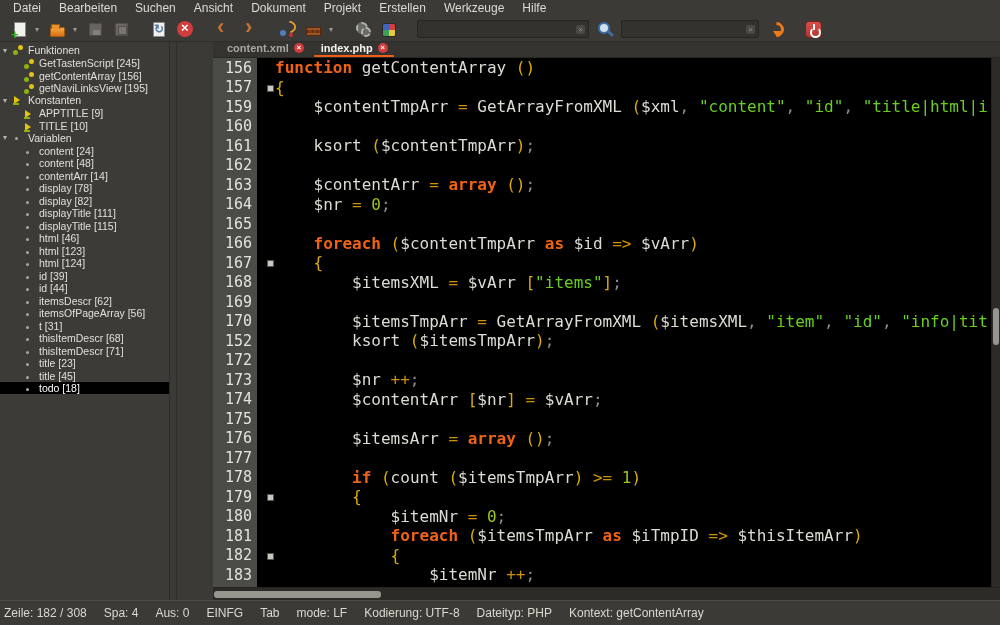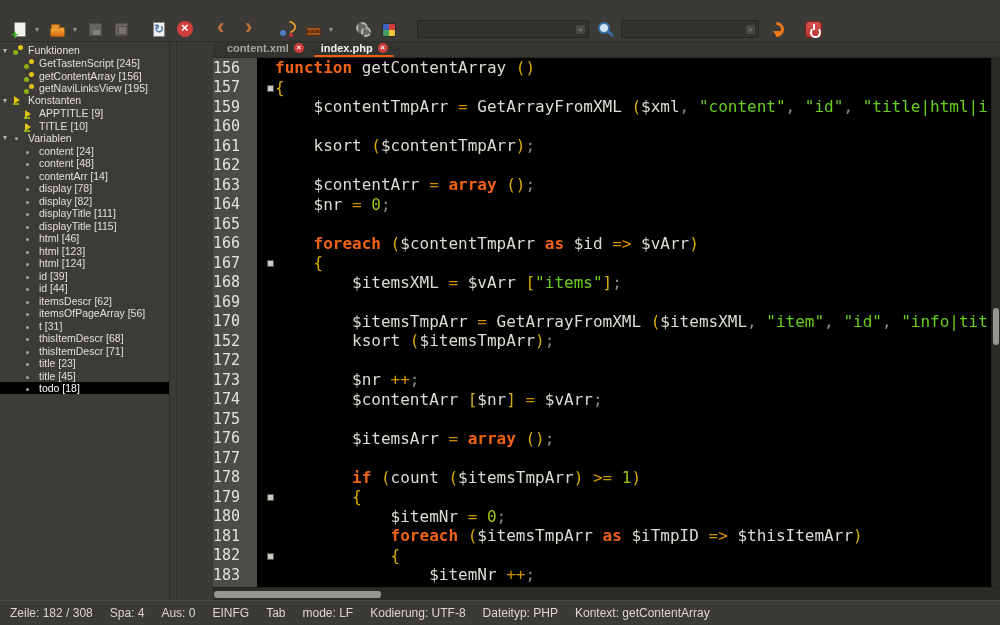--- a/index.html
+++ b/index.html
@@ -111,21 +111,21 @@
   .tab.active { color:#f5f3ee; }
   .tab.active::after { content:''; position:absolute; left:2px; right:2px; bottom:0; height:2px;
     background:#ef5e14; border-radius:1px; }
   .tab-close { width:10px; height:10px; border-radius:50%; background:#cf3d3d; color:#fff; font-size:8px;
     line-height:10px; text-align:center; font-weight:bold; flex:none; }
 
   .code-region { position:relative; flex:1; background:#000; overflow:hidden; }
   .gutter-col { position:absolute; left:0; top:0; bottom:0; width:44px; background:#4b4b47; }
   .code-lines { position:absolute; inset:0; }
   .code-row { display:flex; height:19.5px; align-items:center; }
-  .ln { width:52px; flex:none; text-align:left; padding-right:1px; color:#e4e4dc;
+  .ln { width:52px; flex:none; text-align:center; padding-right:1px; color:#e4e4dc;
     font:15px "DejaVu Sans Mono", monospace; position:relative; z-index:1; }
   .foldm { width:10px; flex:none; position:relative; height:100%; }
   .foldm.on::after { content:''; position:absolute; left:2px; top:7px; width:5px; height:5px;
     background:#c9c9c1; border:1px solid #55544e; }
   .lc { flex:1; white-space:pre; font:16px "DejaVu Sans Mono", monospace; color:#dcdcd4; overflow:hidden; }
   .tk-kw  { color:#f06314; font-weight:bold; }
   .tk-def { color:#dcdcd4; }
   .tk-str { color:#68cf1e; }
   .tk-num { color:#9cc818; }
   .tk-br  { color:#d9ad00; }
@@ -133,27 +133,38 @@
   .tk-gr  { color:#8f8f87; }
 
   .vscroll { position:absolute; right:0; top:0; bottom:0; width:9px; background:#2c2b28; z-index:2;
     border-left:1px solid #242320; }
   .vthumb { position:absolute; left:1px; right:1px; top:250px; height:37px; background:#97968e; border-radius:3px; }
   .hscroll { height:13px; background:#2c2b28; position:relative; border-top:1px solid #242320; }
   .hthumb { position:absolute; left:1px; top:3px; width:167px; height:7px; background:#97968e; border-radius:3px; }
 
   
   .statusbar { position:absolute; left:0; bottom:0; right:0; height:25px; background:#3b3a36;
-    border-top:1px solid #4c4b45; display:flex; align-items:center; padding-left:10px; }
+    border-top:1px solid #4c4b45; display:flex; align-items:center; padding-left:4px; }
   .status-seg { color:#dcd8d0; font-size:12px; margin-right:17px; white-space:nowrap; }
 </style>
 </head>
 <body>
 
 <div id="app">
+  <div class="menubar">
+      <span class="menu-item">Datei</span>
+      <span class="menu-item">Bearbeiten</span>
+      <span class="menu-item">Suchen</span>
+      <span class="menu-item">Ansicht</span>
+      <span class="menu-item">Dokument</span>
+      <span class="menu-item">Projekt</span>
+      <span class="menu-item">Erstellen</span>
+      <span class="menu-item">Werkzeuge</span>
+      <span class="menu-item">Hilfe</span>
+    </div>
   <div class="toolbar">
       <span class="tb-btn">
         <span class="tbi ic-new"></span>
       </span>
       <span class="tb-caret">▾</span>
       <span class="tb-btn">
         <span class="tbi ic-open"></span>
       </span>
       <span class="tb-caret">▾</span>
       <span class="tb-btn disabled">

